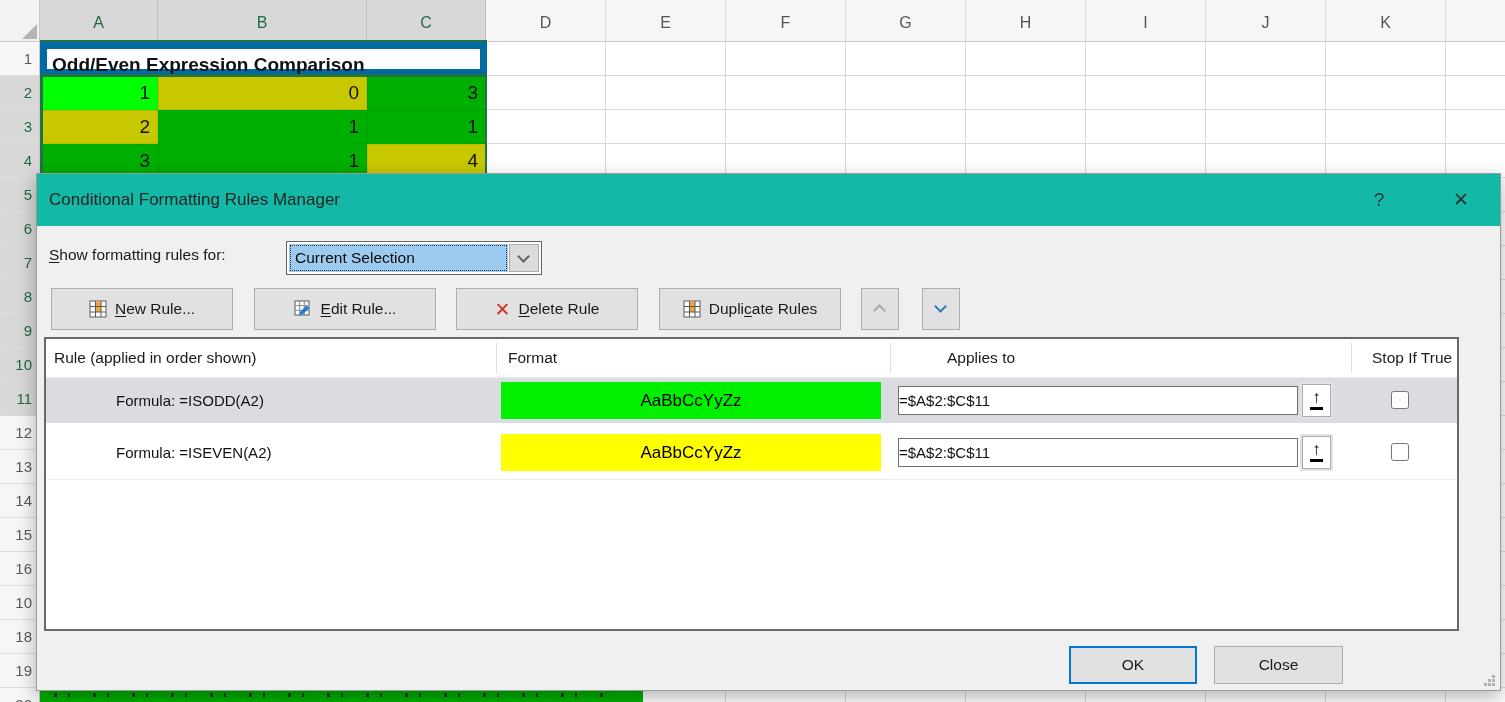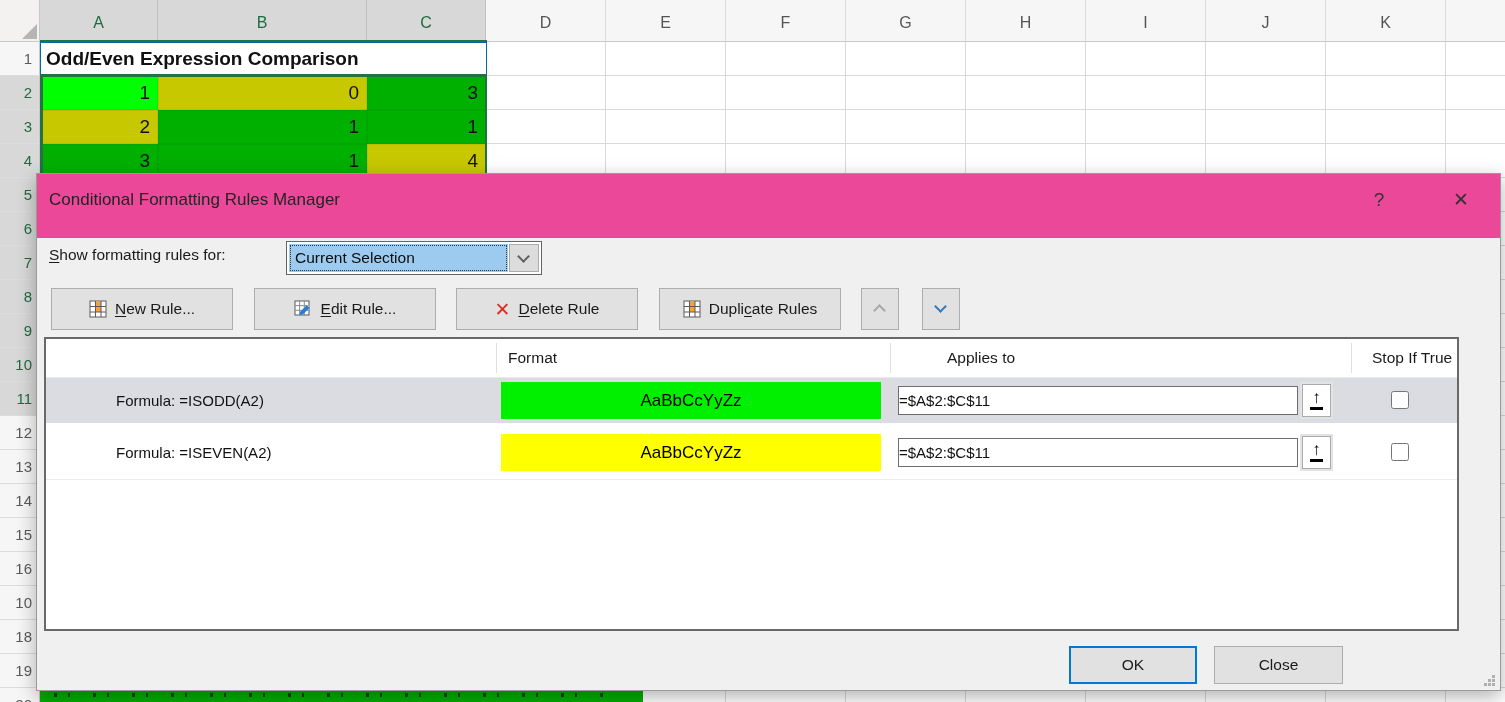--- a/index.html
+++ b/index.html
@@ -19,34 +19,34 @@
   .colh.sel { background:#d8d8d8; color:#1e6b41; border-right:1px solid #c0c0c0; }
   .rowh { position:absolute; left:0; width:40px; text-align:right; padding-right:7px;
     font-size:15px; color:#5a5a5a; background:#f6f6f6; border-bottom:1px solid #dcdcdc;
     border-right:1px solid #c8c8c8; line-height:33px; }
   .rowh.sel { background:#d8d8d8; color:#1e6b41; }
   #gridlines { left:486px; top:42px; width:1019px; height:660px;
     background:
       repeating-linear-gradient(to right, transparent 0 119px, #d9d9d9 119px 120px),
       repeating-linear-gradient(to bottom, transparent 0 33px, #d9d9d9 33px 34px); }
   #titleCell { left:40px; top:42px; width:447px; height:34px; background:#fff;
-    border:1px solid #0369a1; font-weight:bold; font-size:19px; color:#111;
+    border:7px solid #0369a1; font-weight:bold; font-size:19px; color:#111;
     line-height:31px; padding-left:5px; white-space:nowrap; }
   .cell { position:absolute; height:34px; line-height:34px; font-size:19px; color:#111;
     text-align:right; padding-right:8px; box-shadow:inset 0 0 0 .5px rgba(0,0,0,0.12); }
   .selb { position:absolute; }
   #row20strip { left:40px; top:691px; width:603px; height:11px; overflow:hidden; }
   #row20marks { position:absolute; left:14px; top:2px; width:560px; height:4px; opacity:.75;
     background:repeating-linear-gradient(90deg, rgba(0,0,0,.8) 0 3px, transparent 3px 14px,
       rgba(0,0,0,.8) 14px 16px, transparent 16px 39px); }
 
   
   #dlg { left:36px; top:173px; width:1465px; height:518px; background:#f0f0f0;
     border:1px solid #9a9a9a; box-shadow:0 6px 18px rgba(0,0,0,.30); }
-  #dlgTitlebar { left:0; top:0; width:100%; height:64px; background:#ec4899; }
+  #dlgTitlebar { left:0; top:0; width:100%; height:52px; background:#14b8a6; }
   #dlgTitle { left:12px; top:0; height:52px; line-height:52px; font-size:17px; color:#242424; }
   .cap-btn { position:absolute; top:11px; width:32px; height:30px; text-align:center;
     line-height:30px; font-size:18px; color:#333; cursor:pointer; }
   #helpBtn { left:1326px; font-size:19px; }
   #closeBtn { left:1408px; font-size:19px; }
 
   #showLabel { left:12px; top:72px; font-size:15.5px; color:#1a1a1a; }
   .u { text-decoration:underline; text-underline-offset:2px; }
 
   #combo { left:249px; top:67px; width:256px; height:34px; background:#fff;
@@ -221,20 +221,21 @@
     </div>
 
     <div id="moveUpBtn" class="arrowbtn" style="left:824px;">
       <span class="chev up"></span>
     </div>
     <div id="moveDownBtn" class="arrowbtn" style="left:885px;">
       <span class="chev down2"></span>
     </div>
 
     <div id="rulesList" class="abs">
+      <div class="lh" style="left:8px;">Rule (applied in order shown)</div>
       <div class="lh" style="left:462px;">Format</div>
       <div class="lh" style="left:901px;">Applies to</div>
       <div class="lh" style="left:1326px;">Stop If True</div>
       <div class="lh-sep" style="left:450px;"></div>
       <div class="lh-sep" style="left:844px;"></div>
       <div class="lh-sep" style="left:1305px;"></div>
       <div id="listHeaderLine"></div>
 
       <div class="rrow sel" style="top:39px;">
         <div class="rtext">Formula: =ISODD(A2)</div>

